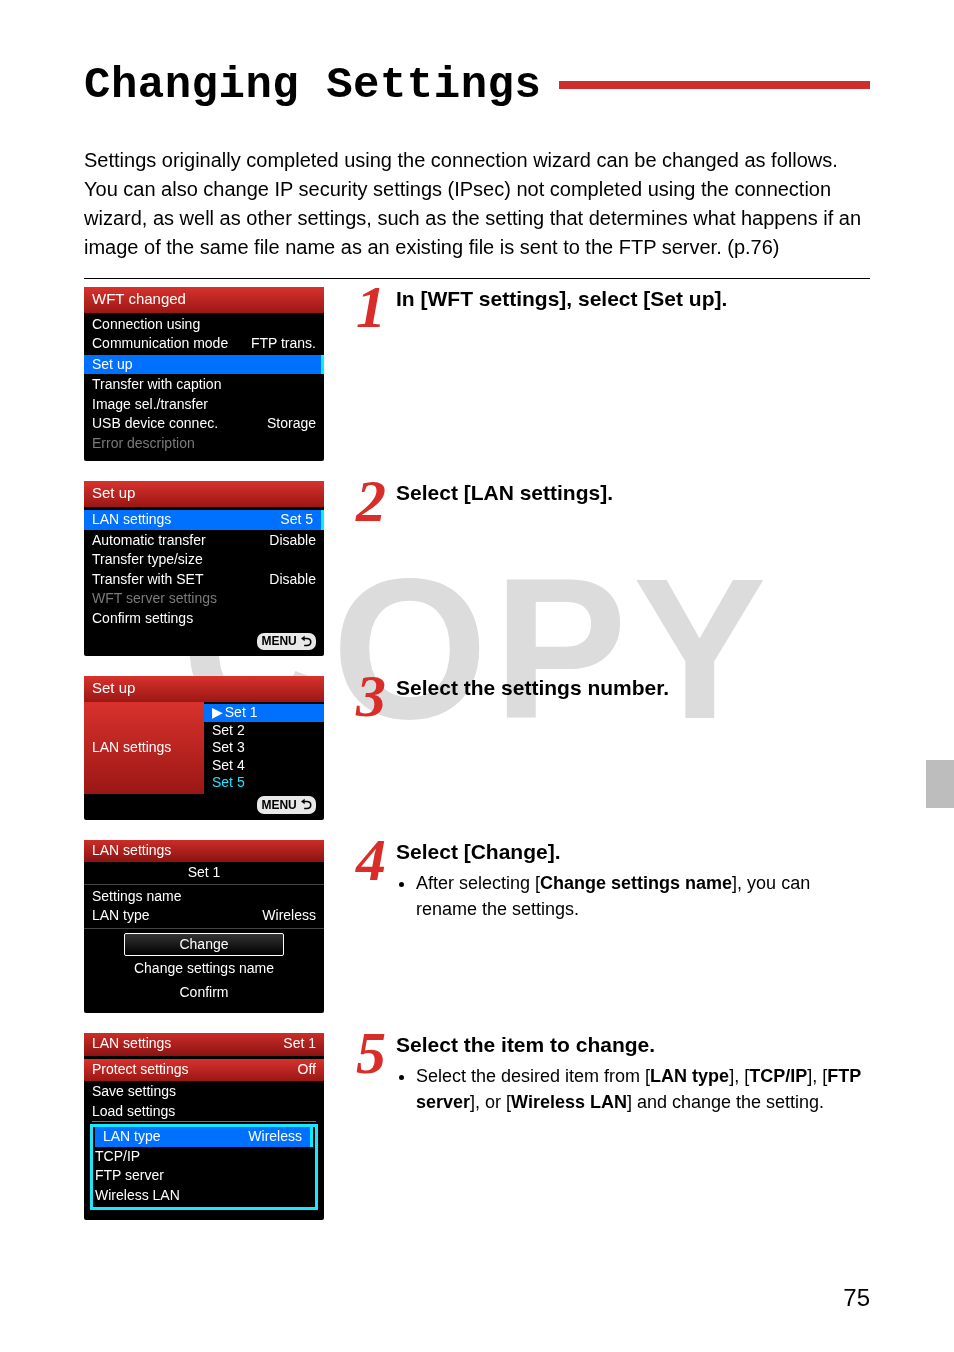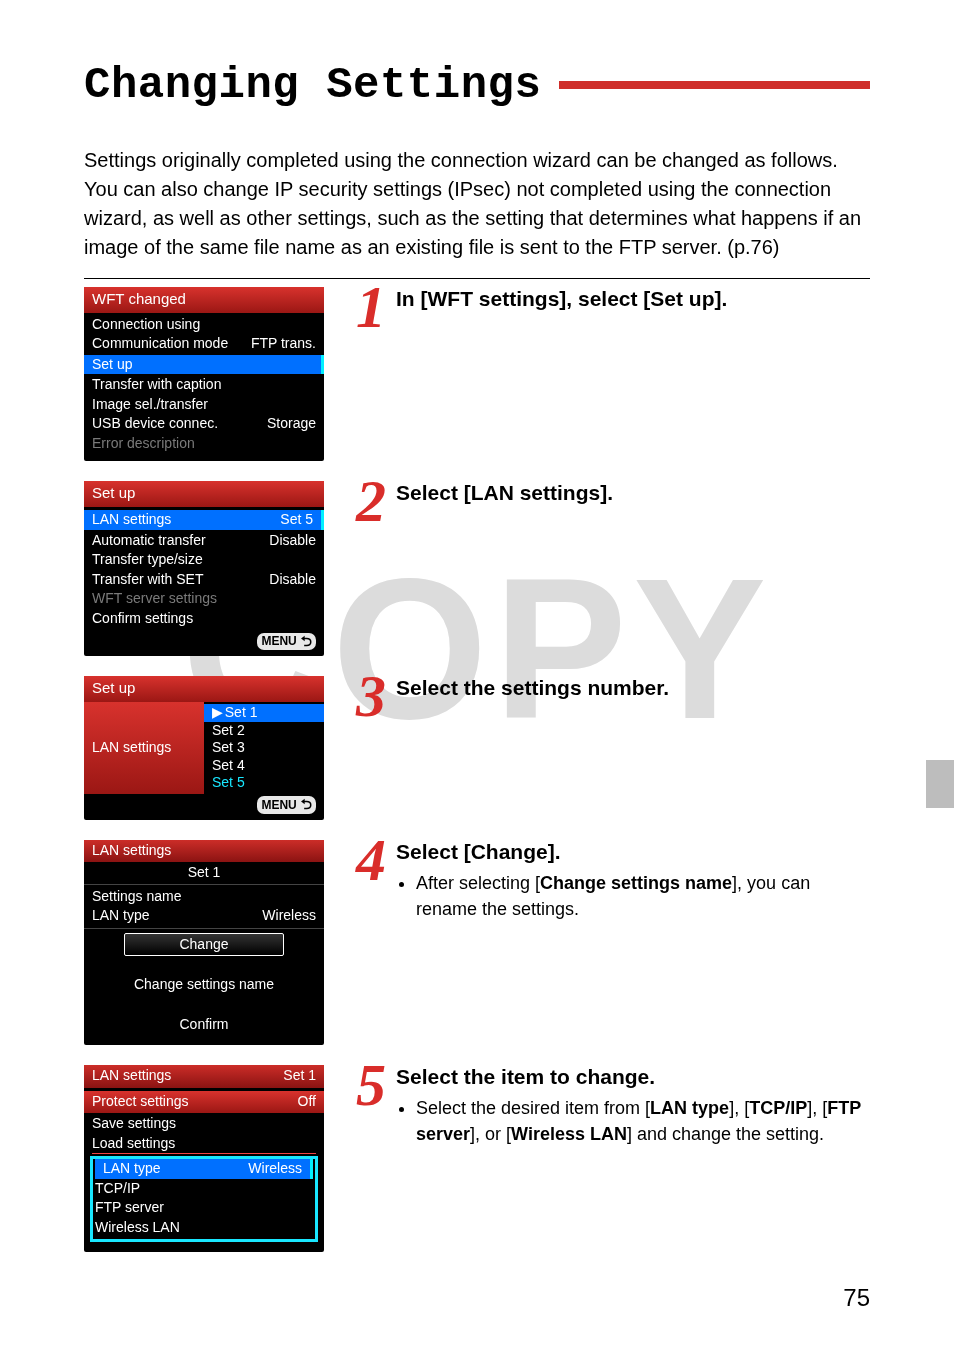--- a/index.html
+++ b/index.html
@@ -326,21 +326,21 @@
         <div class="center" style="padding:2px 0;">Set 1</div>
         <div class="pane" style="border-top:1px solid #444;border-bottom:1px solid #444;">
           <div class="row">
                 <span class="l">Settings name</span>
               </div>
           <div class="row">
                 <span class="l">LAN type</span>
                 <span class="r">Wireless</span>
               </div>
         </div>
-        <div class="center" style="padding:4px 0;display:flex;flex-direction:column;gap:18px;align-items:center;">
+        <div class="center" style="padding:4px 0;display:flex;flex-direction:column;gap:2px;align-items:center;">
           <span class="pill sel">Change</span>
           <span class="pill">Change settings name</span>
           <span class="pill">Confirm</span>
         </div>
       </div>
     </div>
     <div class="explain-col">
       <div class="num-wrap">
         <span class="num">4</span>
         <div class="explain">

